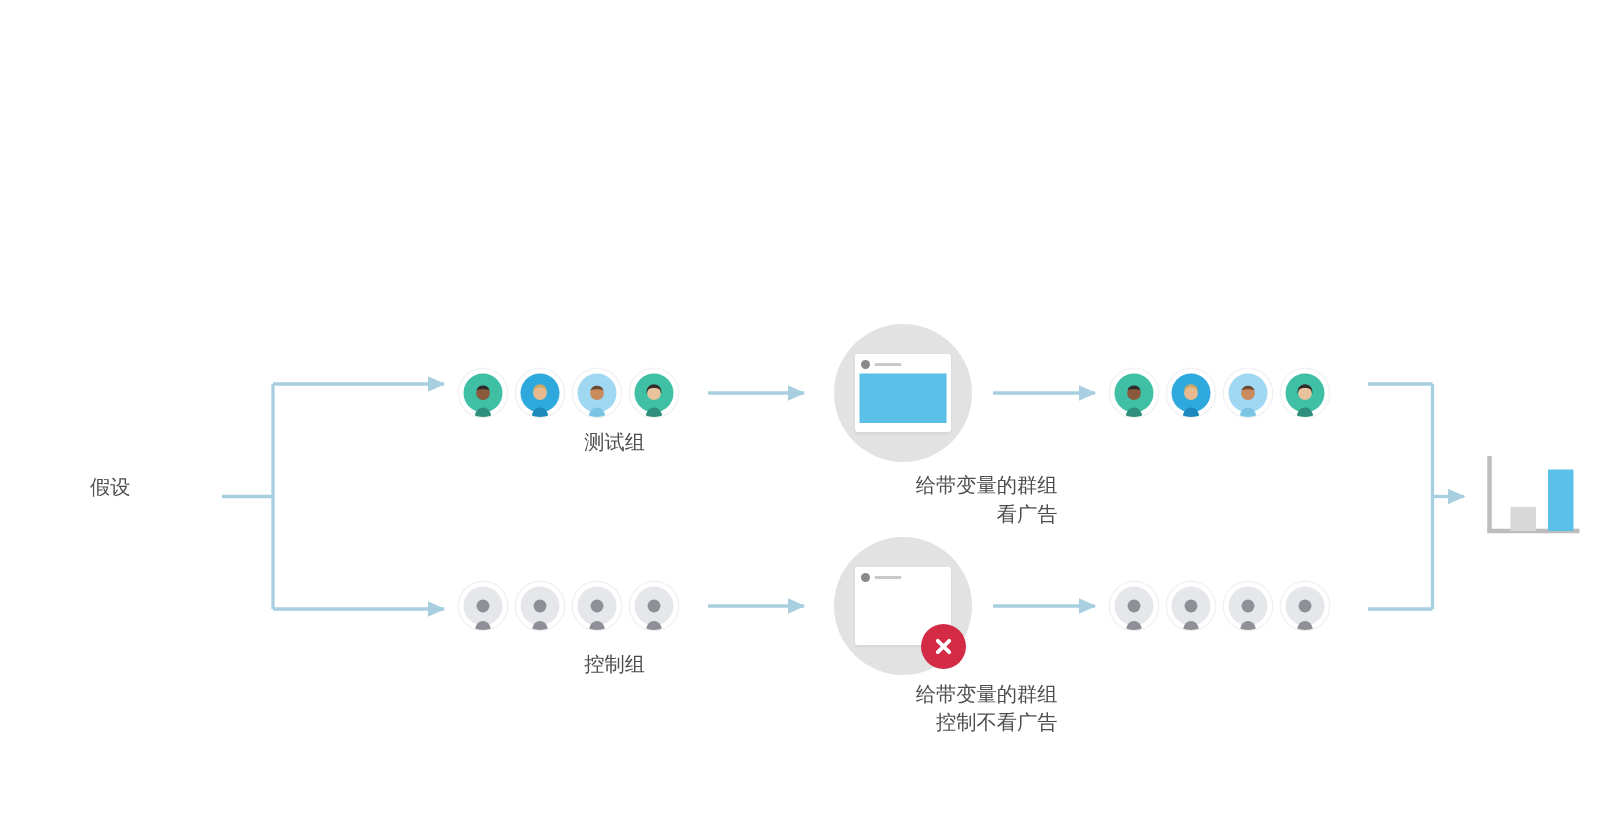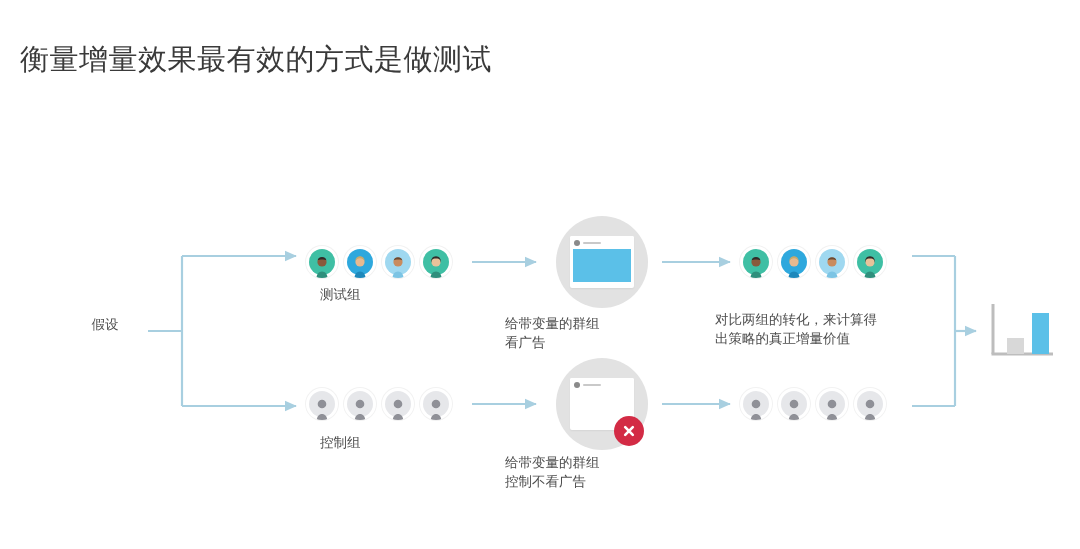--- a/index.html
+++ b/index.html
@@ -50,29 +50,29 @@
     height: 549px;
     pointer-events: none;
   }
 
   
   .lbl {
     position: absolute;
     font-size: 13.5px;
     line-height: 19px;
     color: #4d4d4d;
-    text-align: left;
+    text-align: right;
     white-space: pre-line;
   }
   .lbl-hyp {
     position: absolute;
     left: 60px;
     top: 316px;
     width: 90px;
-    text-align: center;
+    text-align: left;
     font-size: 13.5px;
     color: #4d4d4d;
   }
   .lbl-test  { left: 320px; top: 285px; width: 110px; }
   .lbl-ctrl  { left: 320px; top: 433px; width: 110px; }
   .lbl-ad    { left: 505px; top: 314px; width: 200px; }
   .lbl-noad  { left: 505px; top: 453px; width: 200px; }
   .lbl-cmp   { left: 715px; top: 310px; width: 220px; }
 
   
@@ -166,21 +166,20 @@
     top: 302px;
     width: 70px;
     height: 58px;
   }
 </style>
 </head>
 <body>
 
 <div id="slide">
 
-  <div class="title">衡量增量效果最有效的方式是做测试</div>
 
   <div id="diagram">
 
     <svg id="connectors" viewBox="0 0 1080 549" width="1080" height="549">
       <defs>
         <marker id="arrowhead" markerWidth="6" markerHeight="6" refX="5" refY="3" orient="auto" markerUnits="strokeWidth">
           <path d="M0,0.6 L5.4,3 L0,5.4 z" fill="#a8cfe0"></path>
         </marker>
       </defs>
       <g stroke="#a8cfe0" stroke-width="2.2" fill="none" stroke-linecap="butt">
@@ -401,22 +400,20 @@
         <span class="disc" style="background:#e6e7ea"></span>
         <svg width="26" height="26" viewBox="0 0 26 26">
             <g>
               <circle cx="13" cy="10" r="4.3" fill="#8f9097"></circle>
               <path d="M7.8 26c0-3.4 2.3-6 5.2-6s5.2 2.6 5.2 6z" fill="#8f9097"></path>
             </g>
           </svg>
       </div>
     </div>
 
-    <div class="lbl lbl-cmp">对比两组的转化，来计算得
-出策略的真正增量价值</div>
 
     <div class="barchart">
       <svg width="70" height="58" viewBox="0 0 70 58">
 
         <line x1="8" y1="2" x2="8" y2="52" stroke="#bdbdbd" stroke-width="3"></line>
         <line x1="6.5" y1="52" x2="68" y2="52" stroke="#bdbdbd" stroke-width="3"></line>
 
         <rect id="bar0" x="22" y="36" width="17" height="16" fill="#d8d8d8"></rect>
         <rect id="bar1" x="47" y="11" width="17" height="41" fill="#5bc0e8"></rect>
       </svg>

